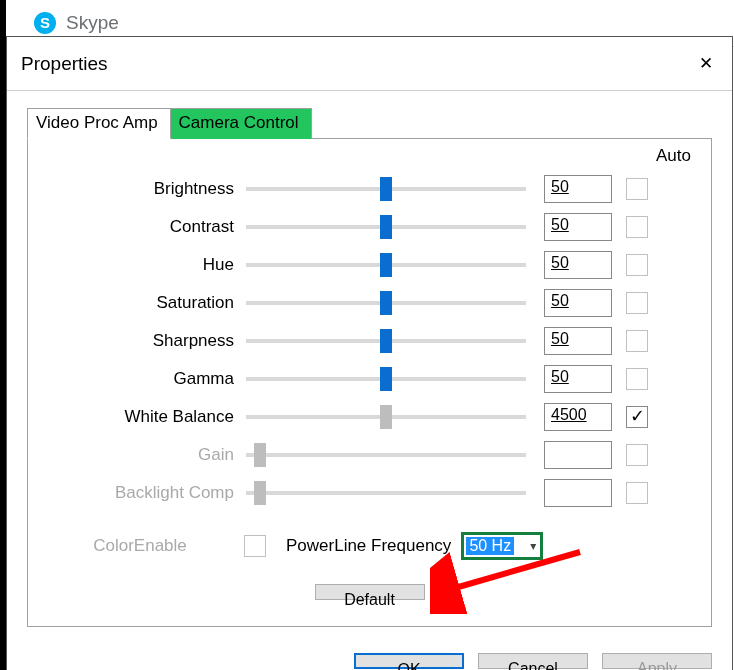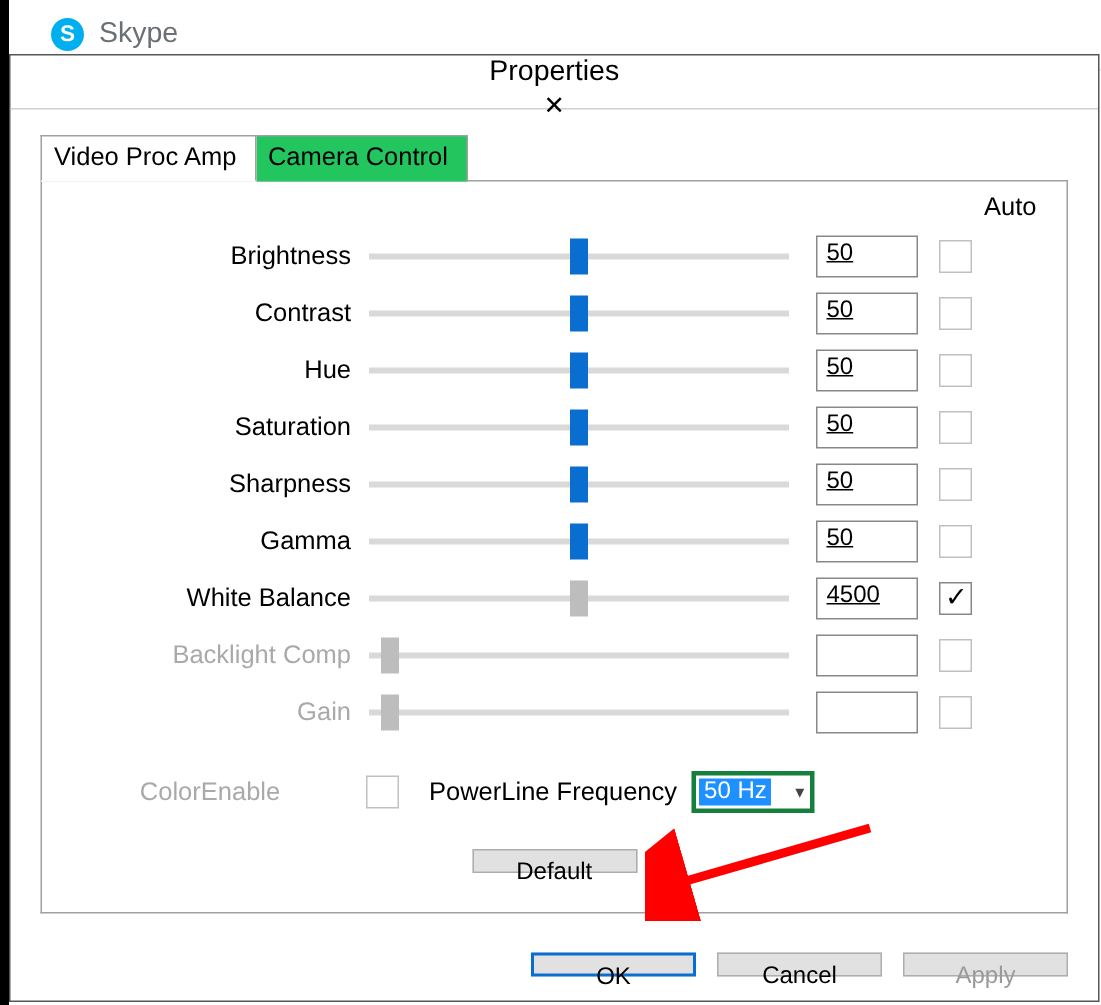--- a/index.html
+++ b/index.html
@@ -47,25 +47,24 @@
 
   
   .dialog {
     position: absolute;
     left: 6px; top: 36px;
     width: 727px;
     border: 1px solid #555;
     background: #fff;
   }
   .dlg-titlebar {
-    height: 36px;
+    height: 54px;
     display: flex; align-items: center; justify-content: space-between;
     padding: 0 14px;
     border-bottom: 1px solid #d0d0d0;
-    flex-direction: column;
   }
   .dlg-title { font-size: 19px; color: #000; }
   .dlg-close {
     width: 24px; height: 24px;
     font-size: 17px; line-height: 24px; text-align: center;
     color: #000; cursor: pointer;
   }
 
   .dlg-body {
     padding: 16px 20px 14px 20px;
@@ -311,31 +310,31 @@
             <span class="lbl">White Balance</span>
             <div class="slider-wrap">
               <div class="track">
                 <div class="thumb gray" style="left: 50%;"></div>
               </div>
             </div>
             <div class="valbox">4500</div>
             <div class="chk checked"></div>
           </div>
           <div class="row disabled">
+            <span class="lbl">Gain</span>
+            <div class="slider-wrap">
+              <div class="track">
+                <div class="thumb gray" style="left: 5%;"></div>
+              </div>
+            </div>
+            <div class="valbox off"></div>
+            <div class="chk disabled"></div>
+          </div>
+          <div class="row disabled">
             <span class="lbl">Backlight Comp</span>
-            <div class="slider-wrap">
-              <div class="track">
-                <div class="thumb gray" style="left: 5%;"></div>
-              </div>
-            </div>
-            <div class="valbox off"></div>
-            <div class="chk disabled"></div>
-          </div>
-          <div class="row disabled">
-            <span class="lbl">Gain</span>
             <div class="slider-wrap">
               <div class="track">
                 <div class="thumb gray" style="left: 5%;"></div>
               </div>
             </div>
             <div class="valbox off"></div>
             <div class="chk disabled"></div>
           </div>
         </div>
 

